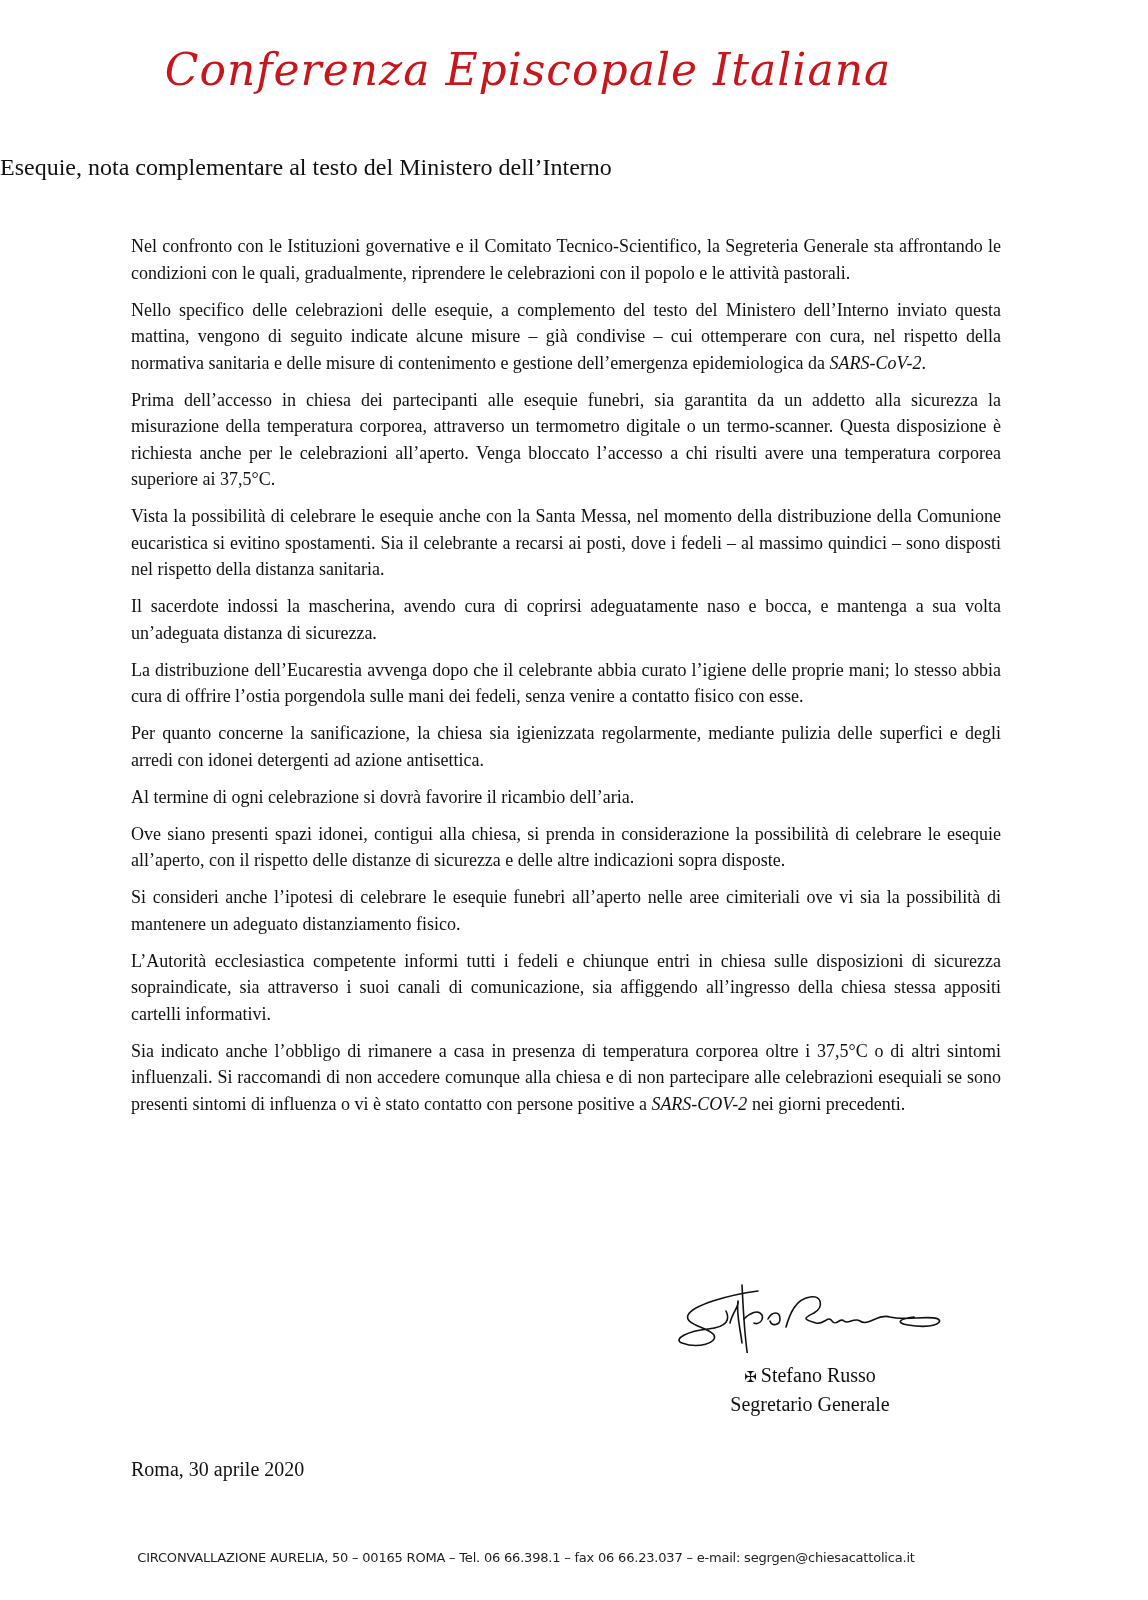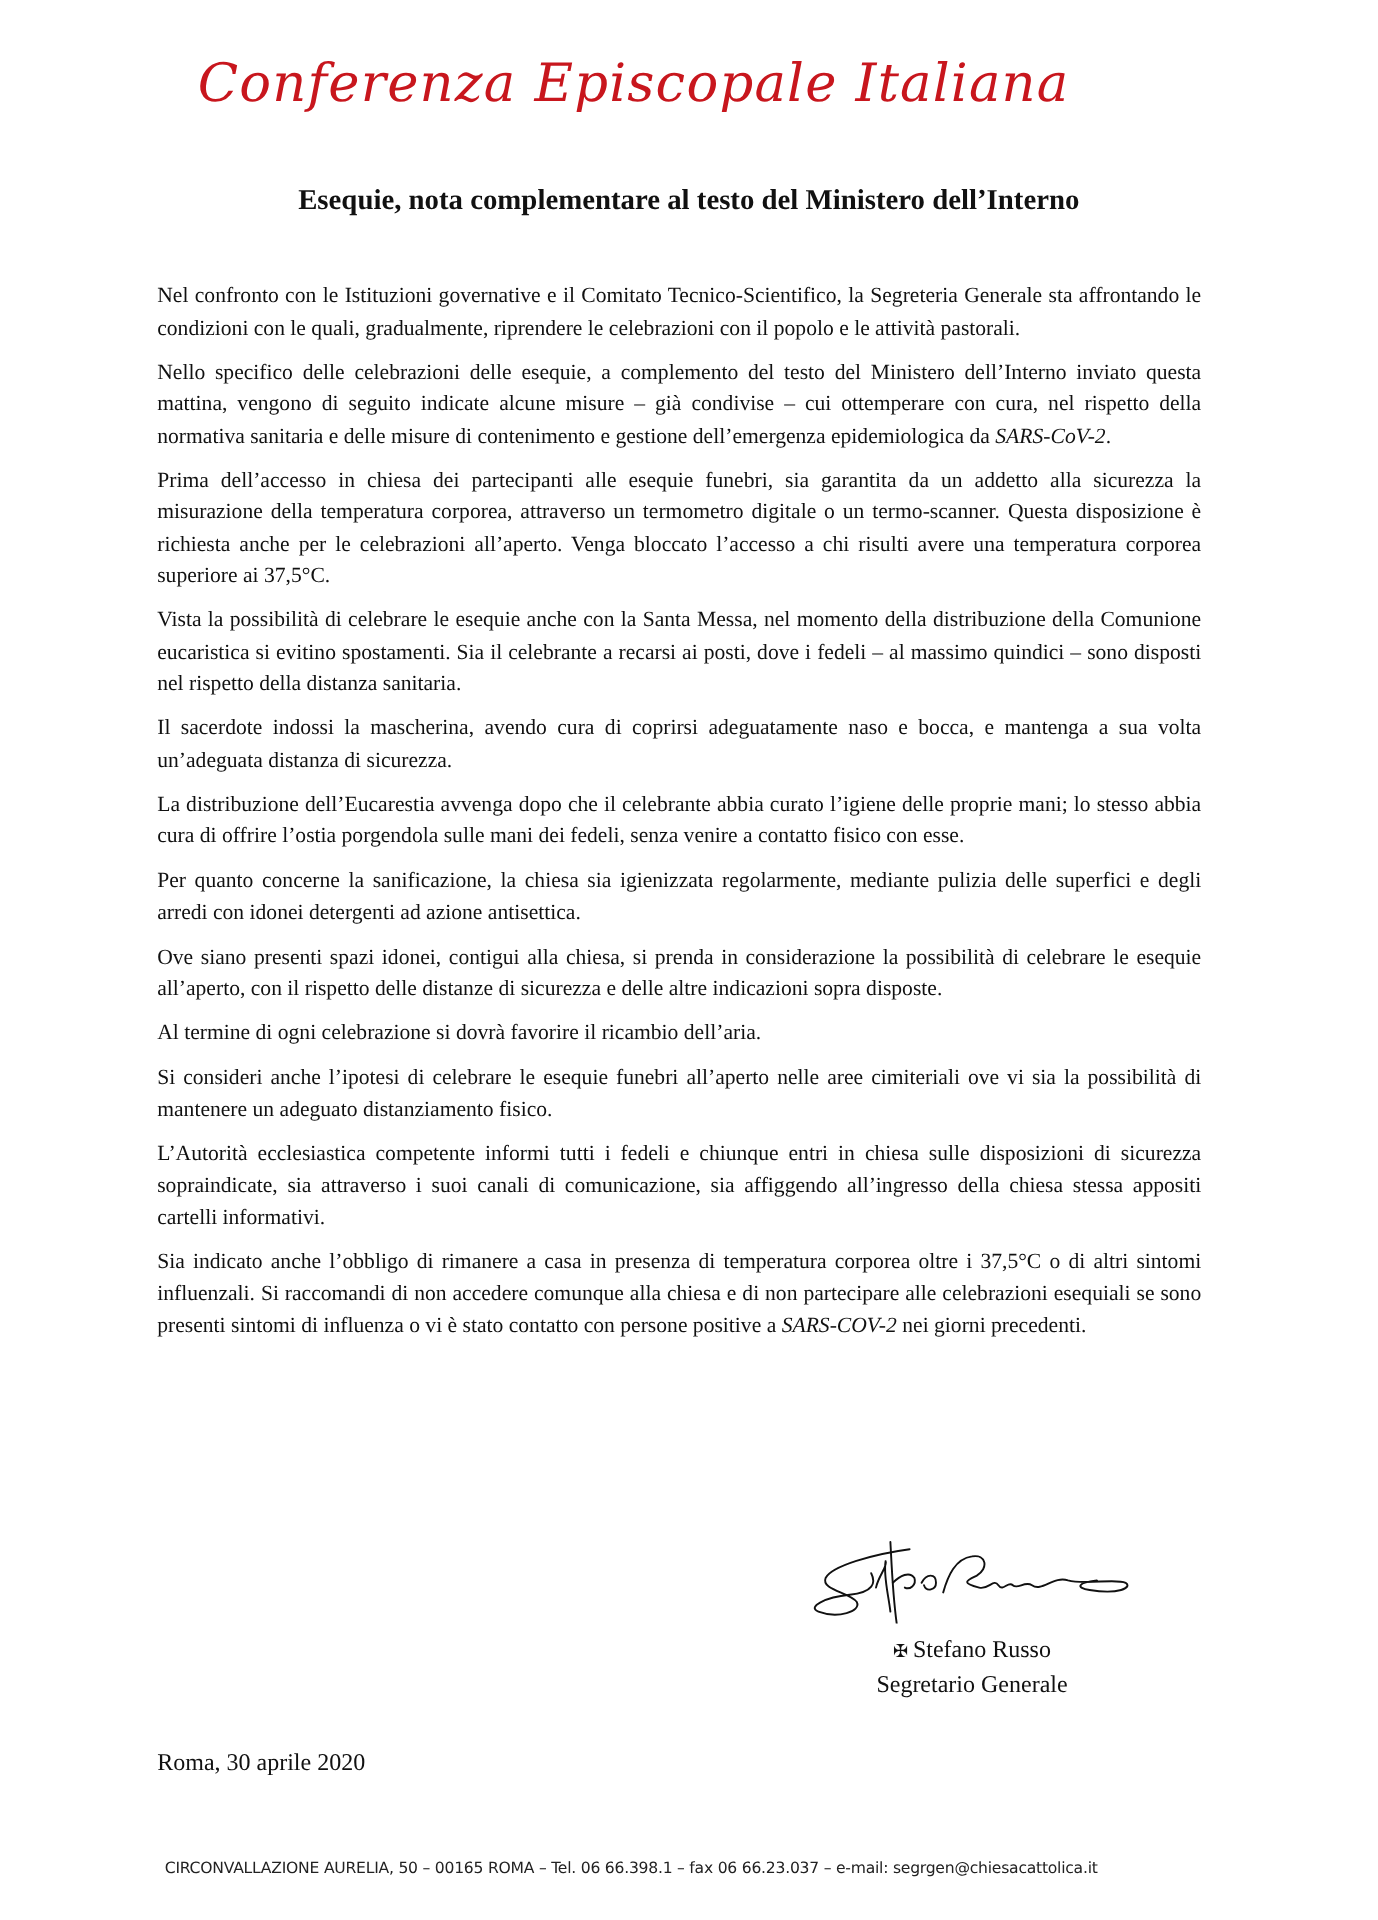--- a/index.html
+++ b/index.html
@@ -3,22 +3,22 @@
 <meta charset="utf-8">
 <style>
   html, body { margin: 0; padding: 0; background: #ffffff; }
   body { width: 1148px; height: 1600px; position: relative; overflow: hidden; color: #111; }
   .letterhead {
     position: absolute; left: 0; top: 48px; width: 1056px; text-align: center;
     font-family: "DejaVu Serif", serif; font-style: italic; font-size: 44px;
     color: #c8161d; letter-spacing: 1px; line-height: 1;
   }
   .title {
-    position: absolute; left: 0; top: 152px; width: 1148px; text-align: center;
-    font-family: "Liberation Serif", serif; font-size: 24px; line-height: 30px; color: #111; font-weight: bold;
+    position: absolute; left: 0; top: 152px; width: 1148px; text-align: left;
+    font-family: "Liberation Serif", serif; font-size: 24px; line-height: 30px; color: #111;
   }
   .body-text {
     position: absolute; left: 131px; top: 233px; width: 870px;
     font-family: "Liberation Serif", serif; font-size: 18px; line-height: 26.5px;
     text-align: justify; color: #111;
   }
   .body-text p { margin: 0 0 10.5px 0; }
   .body-text em { font-style: italic; }
   .signature {
     position: absolute; left: 668px; top: 1283px; width: 290px; height: 70px;
@@ -45,22 +45,22 @@
 <div class="title">Esequie, nota complementare al testo del Ministero dell’Interno</div>
 
 <div class="body-text">
   <p>Nel confronto con le Istituzioni governative e il Comitato Tecnico-Scientifico, la Segreteria Generale sta affrontando le condizioni con le quali, gradualmente, riprendere le celebrazioni con il popolo e le attività pastorali.</p>
   <p><span>Nello specifico delle celebrazioni delle esequie, a complemento del testo del Ministero dell’Interno inviato questa mattina, vengono di seguito indicate alcune misure – già condivise – cui ottemperare con cura, nel rispetto della normativa sanitaria e delle misure di contenimento e gestione dell’emergenza epidemiologica da </span><em>SARS-CoV-2</em><span>.</span></p>
   <p>Prima dell’accesso in chiesa dei partecipanti alle esequie funebri, sia garantita da un addetto alla sicurezza la misurazione della temperatura corporea, attraverso un termometro digitale o un termo-scanner. Questa disposizione è richiesta anche per le celebrazioni all’aperto. Venga bloccato l’accesso a chi risulti avere una temperatura corporea superiore ai 37,5°C.</p>
   <p>Vista la possibilità di celebrare le esequie anche con la Santa Messa, nel momento della distribuzione della Comunione eucaristica si evitino spostamenti. Sia il celebrante a recarsi ai posti, dove i fedeli – al massimo quindici – sono disposti nel rispetto della distanza sanitaria.</p>
   <p>Il sacerdote indossi la mascherina, avendo cura di coprirsi adeguatamente naso e bocca, e mantenga a sua volta un’adeguata distanza di sicurezza.</p>
   <p>La distribuzione dell’Eucarestia avvenga dopo che il celebrante abbia curato l’igiene delle proprie mani; lo stesso abbia cura di offrire l’ostia porgendola sulle mani dei fedeli, senza venire a contatto fisico con esse.</p>
   <p>Per quanto concerne la sanificazione, la chiesa sia igienizzata regolarmente, mediante pulizia delle superfici e degli arredi con idonei detergenti ad azione antisettica.</p>
+  <p>Al termine di ogni celebrazione si dovrà favorire il ricambio dell’aria.</p>
   <p>Ove siano presenti spazi idonei, contigui alla chiesa, si prenda in considerazione la possibilità di celebrare le esequie all’aperto, con il rispetto delle distanze di sicurezza e delle altre indicazioni sopra disposte.</p>
-  <p>Al termine di ogni celebrazione si dovrà favorire il ricambio dell’aria.</p>
   <p>Si consideri anche l’ipotesi di celebrare le esequie funebri all’aperto nelle aree cimiteriali ove vi sia la possibilità di mantenere un adeguato distanziamento fisico.</p>
   <p>L’Autorità ecclesiastica competente informi tutti i fedeli e chiunque entri in chiesa sulle disposizioni di sicurezza sopraindicate, sia attraverso i suoi canali di comunicazione, sia affiggendo all’ingresso della chiesa stessa appositi cartelli informativi.</p>
   <p><span>Sia indicato anche l’obbligo di rimanere a casa in presenza di temperatura corporea oltre i 37,5°C o di altri sintomi influenzali. Si raccomandi di non accedere comunque alla chiesa e di non partecipare alle celebrazioni esequiali se sono presenti sintomi di influenza o vi è stato contatto con persone positive a </span><em>SARS-COV-2</em><span> nei giorni precedenti.</span></p>
 </div>
 
 <svg class="signature" viewBox="0 0 290 70" fill="none" stroke="#111" stroke-width="1.6" stroke-linecap="round">
   <path d="M90 8 C60 12, 25 22, 20 32 C16 42, 40 44, 46 52 C50 60, 30 66, 14 60 C4 56, 20 48, 40 46 C60 44, 62 36, 58 28"></path>
   <path d="M62 40 C64 30, 72 22, 70 18 M70 18 C68 30, 72 44, 74 60"></path>
   <path d="M74 2 C75 20, 76 50, 80 75"></path>
   <path d="M76 36 C82 30, 90 26, 94 32 C96 38, 90 42, 86 40"></path>

